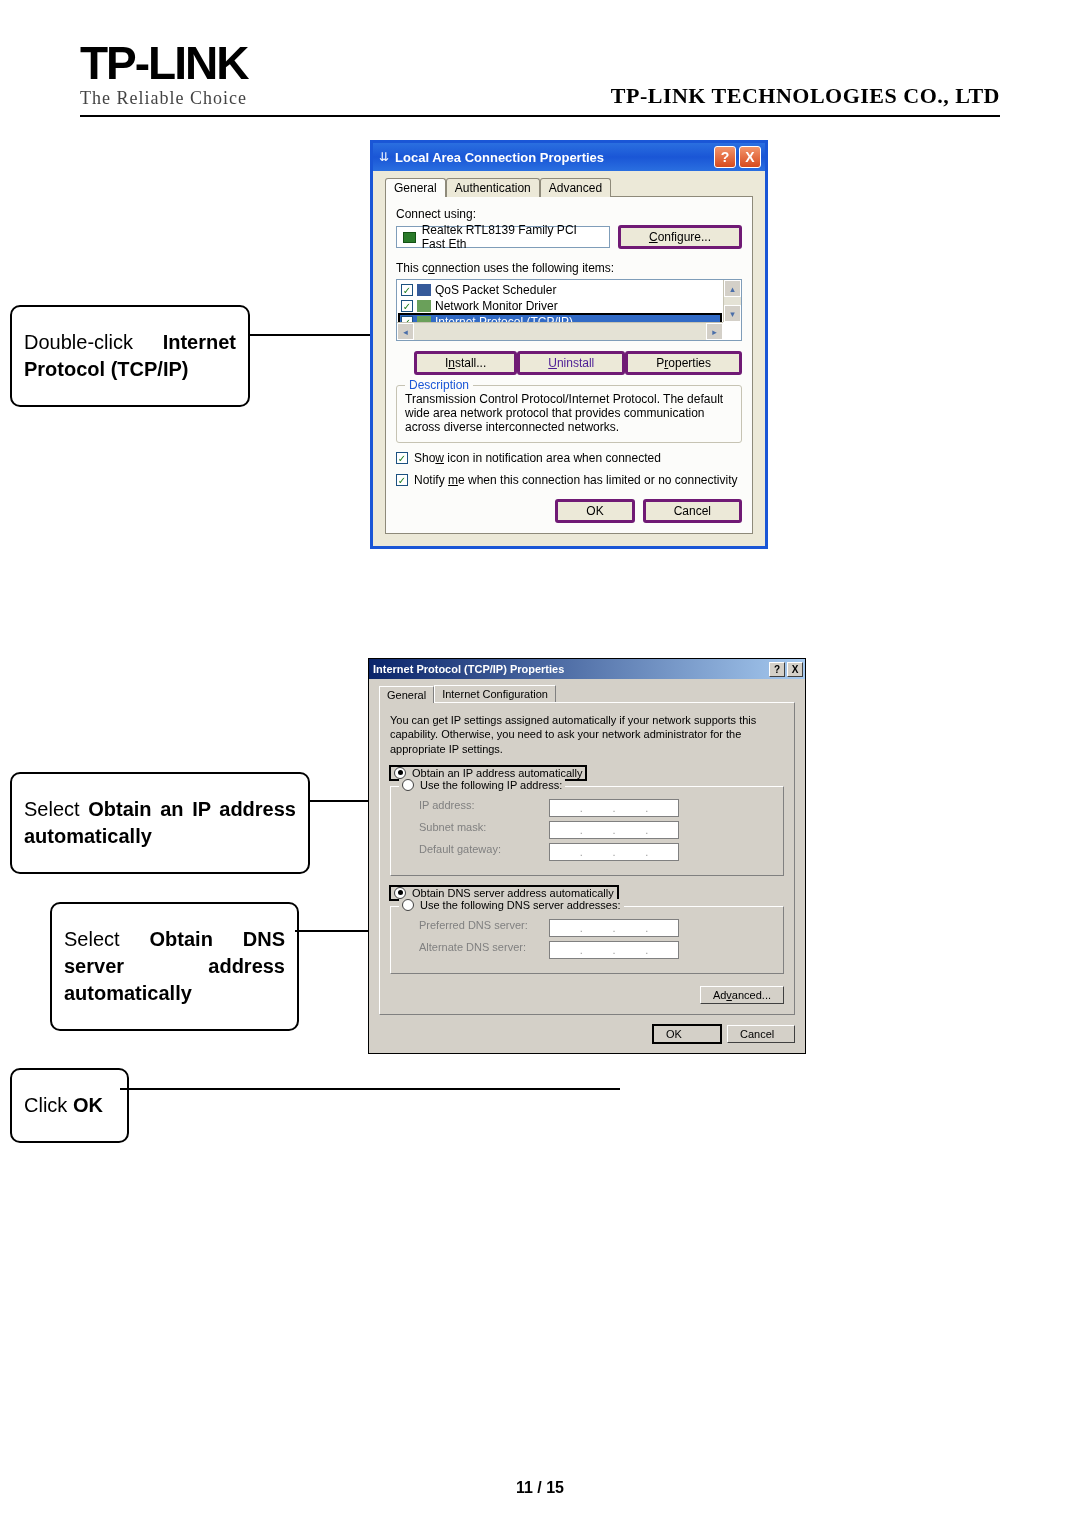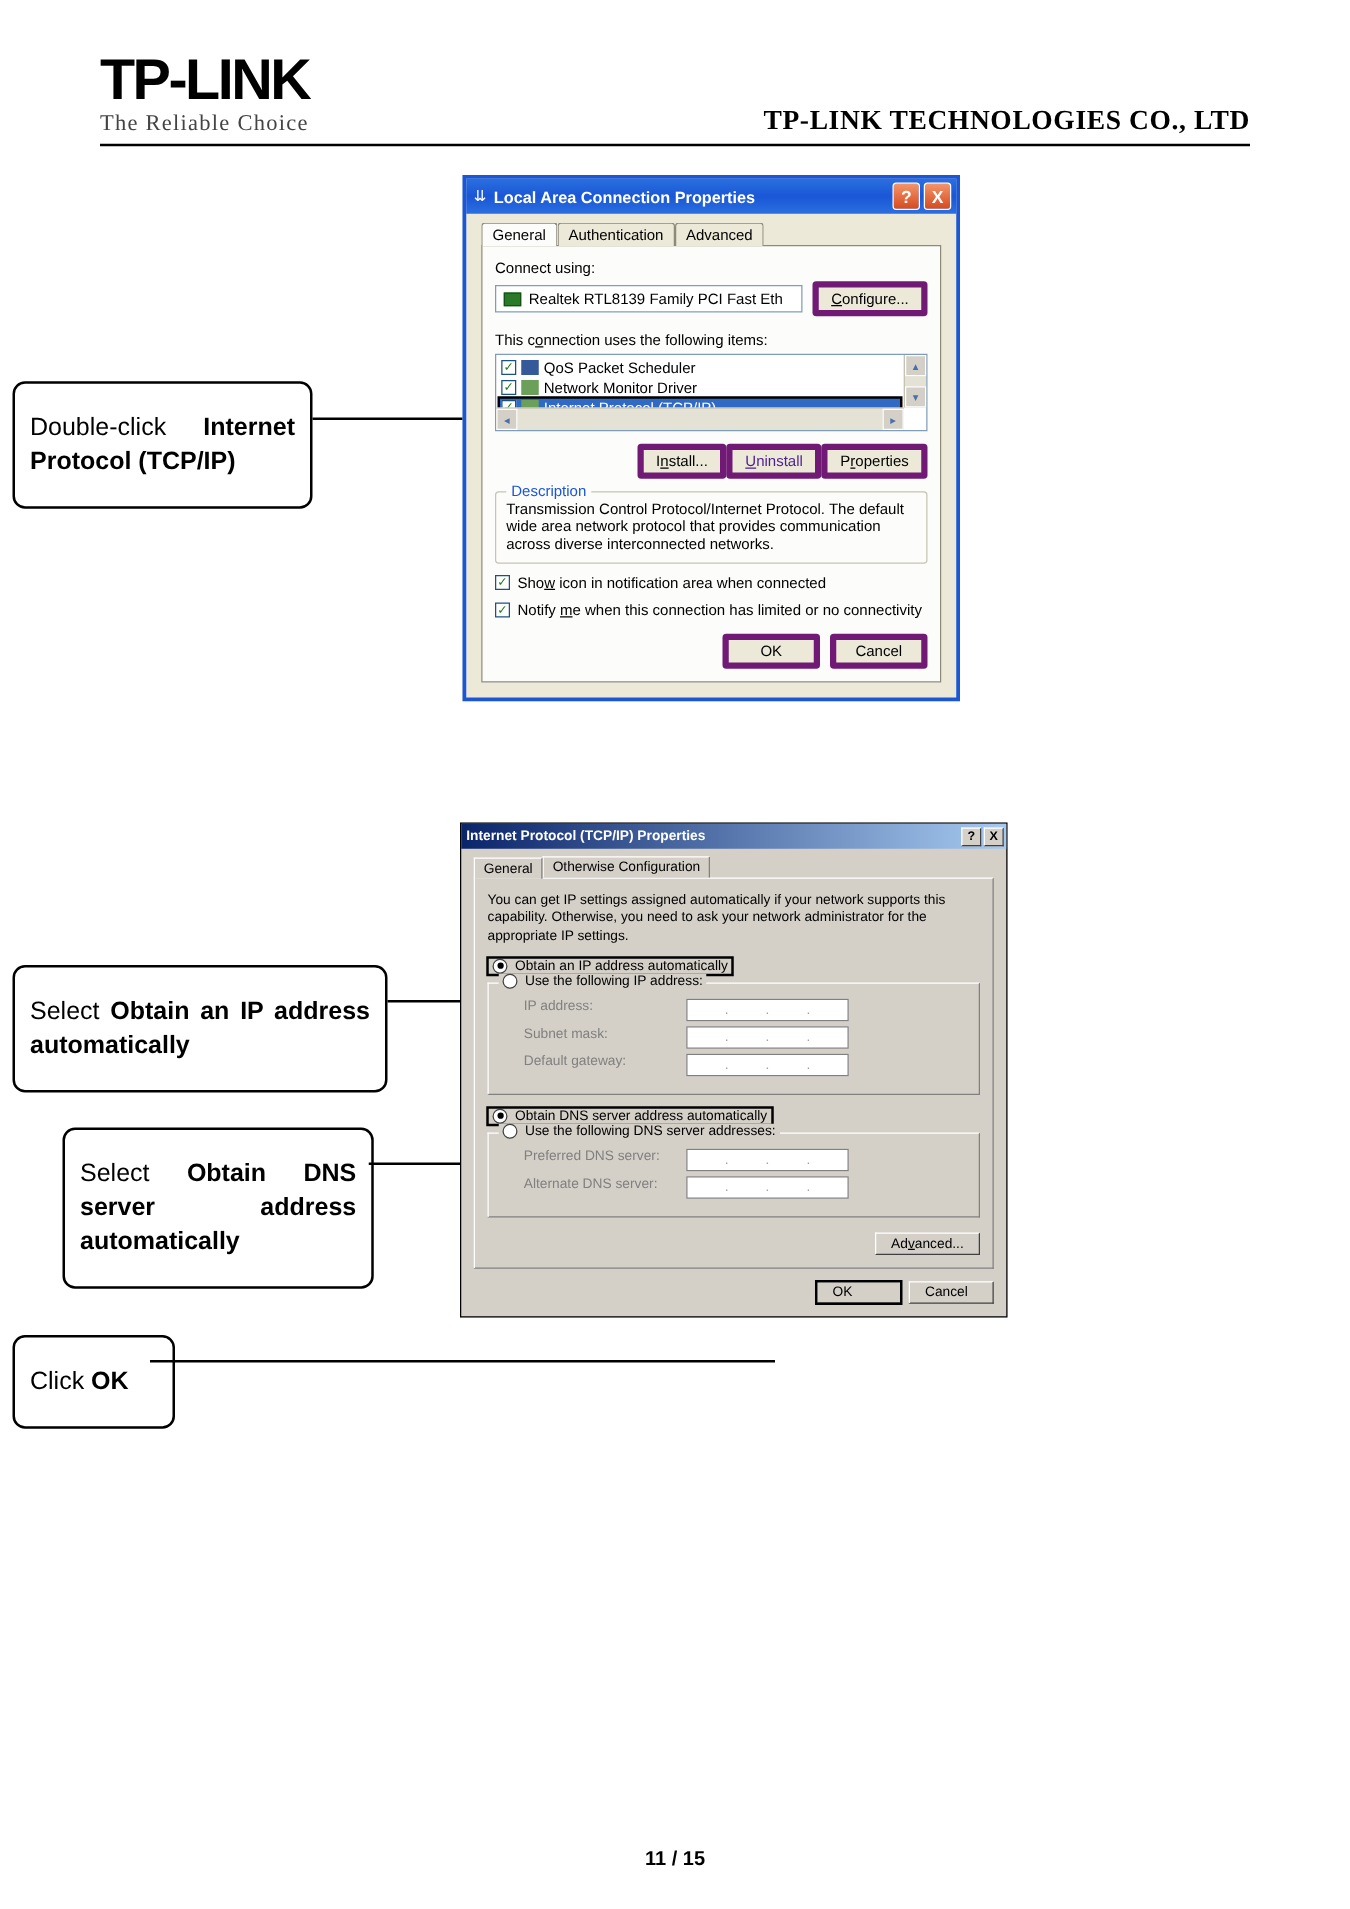--- a/index.html
+++ b/index.html
@@ -52,21 +52,21 @@
     font-family: Arial, sans-serif;
   }
   .xp-body { padding: 2px 12px 12px 12px; }
   .xp-tabs { display: flex; gap: 0; margin-top: 4px; }
   .xp-tab { border: 1px solid #8e8a7a; border-bottom: none; border-radius: 3px 3px 0 0; padding: 2px 8px; background: #ece9d8; font-size: 12px; position: relative; top: 1px; }
   .xp-tab.active { background: #fcfcfa; z-index: 2; }
   .xp-panel { border: 1px solid #8e8a7a; background: #fcfcfa; padding: 10px; }
   .conn-row { display: flex; gap: 8px; align-items: center; margin-top: 4px; }
   .conn-box { flex: 1; border: 1px solid #7f9db9; background: #fff; padding: 3px 6px; display: flex; align-items: center; gap: 6px; height: 22px; }
   .nic-icon { width: 14px; height: 11px; background: #2a7a2a; border: 1px solid #145214; }
-  .xp-btn { border: 5px solid #701a75; background: #ece9d8; padding: 2px 10px; border-radius: 3px; font-size: 12px; min-width: 70px; text-align: center; }
+  .xp-btn { border: 3px solid #701a75; background: #ece9d8; padding: 2px 28px; border-radius: 3px; font-size: 12px; min-width: 70px; text-align: center; }
   .items-box { border: 1px solid #7f9db9; background: #fff; height: 62px; margin-top: 4px; position: relative; overflow: hidden; }
   .items-inner { position: absolute; inset: 0 18px 18px 0; padding: 2px 2px; }
   .item-row { display: flex; align-items: center; gap: 4px; padding: 0 2px; font-size: 12px; white-space: nowrap; height: 16px; }
   .item-row.sel { background: #316ac5; color: #fff; outline: 2px solid #000; outline-offset: -1px; }
   .chk { width: 12px; height: 12px; border: 1px solid #1c5180; background: #fff; display: inline-flex; align-items: center; justify-content: center; font-size: 10px; color: #1a7a1a; }
   .proto-icon { width: 14px; height: 12px; background: #67a; }
   .items-vscroll { position: absolute; right: 0; top: 0; bottom: 18px; width: 18px; background: #e4e2d5; display: flex; flex-direction: column; justify-content: space-between; border-left: 1px solid #c6c3b3; }
   .items-hscroll { position: absolute; left: 0; right: 18px; bottom: 0; height: 18px; background: #e4e2d5; display: flex; justify-content: space-between; border-top: 1px solid #c6c3b3; }
   .sb-btn { width: 17px; height: 17px; background: #d4d0c8; border: 1px solid #fff; display: flex; align-items: center; justify-content: center; font-size: 9px; color: #4a6ea9; }
   .btn-row { display: flex; justify-content: flex-end; margin-top: 10px; }
@@ -199,39 +199,39 @@
   <div class="callout" style="left:10px; top:772px; width:300px; text-align:justify;">
     <span>Select </span><b>Obtain an IP address automatically</b>
   </div>
   <div class="connector" style="left:310px; top:800px; width:80px;"></div>
 
   <div class="callout" style="left:10px; top:902px; width:249px; text-align:justify;margin-left:40px;">
     <span>Select </span><b>Obtain DNS server address automatically</b>
   </div>
   <div class="connector" style="left:295px; top:930px; width:95px;"></div>
 
-  <div class="callout" style="left:10px; top:1068px; width:130px;">
+  <div class="callout" style="left:10px; top:1068px; width:119px;">
     <span>Click </span><b>OK</b>
   </div>
   <div class="connector" style="left:120px; top:1088px; width:500px;"></div>
 
   <div class="w2k-dialog" style="left:368px; top:658px;">
     <div class="w2k-titlebar">
       <span class="t-text">Internet Protocol (TCP/IP) Properties</span>
       <div class="w2k-tbtn">
           <span>?</span>
         </div>
       <div class="w2k-tbtn">
           <span>X</span>
         </div>
     </div>
     <div class="w2k-body">
       <div class="w2k-tabs">
         <div class="w2k-tab active">General</div>
-        <div class="w2k-tab">Otherwise Configuration</div>
+        <div class="w2k-tab">Internet Configuration</div>
       </div>
       <div class="w2k-panel">
         <div style="font-size:11px; line-height:1.3;">You can get IP settings assigned automatically if your network supports this capability. Otherwise, you need to ask your network administrator for the appropriate IP settings.</div>
 
         <div style="margin-top:10px;">
           <div class="rad-line hl-box" style="padding:1px 4px; width:fit-content;">
             <span class="radio">
                 <span class="dot"></span>
               </span>
             <span>Obtain an IP address automatically</span>

